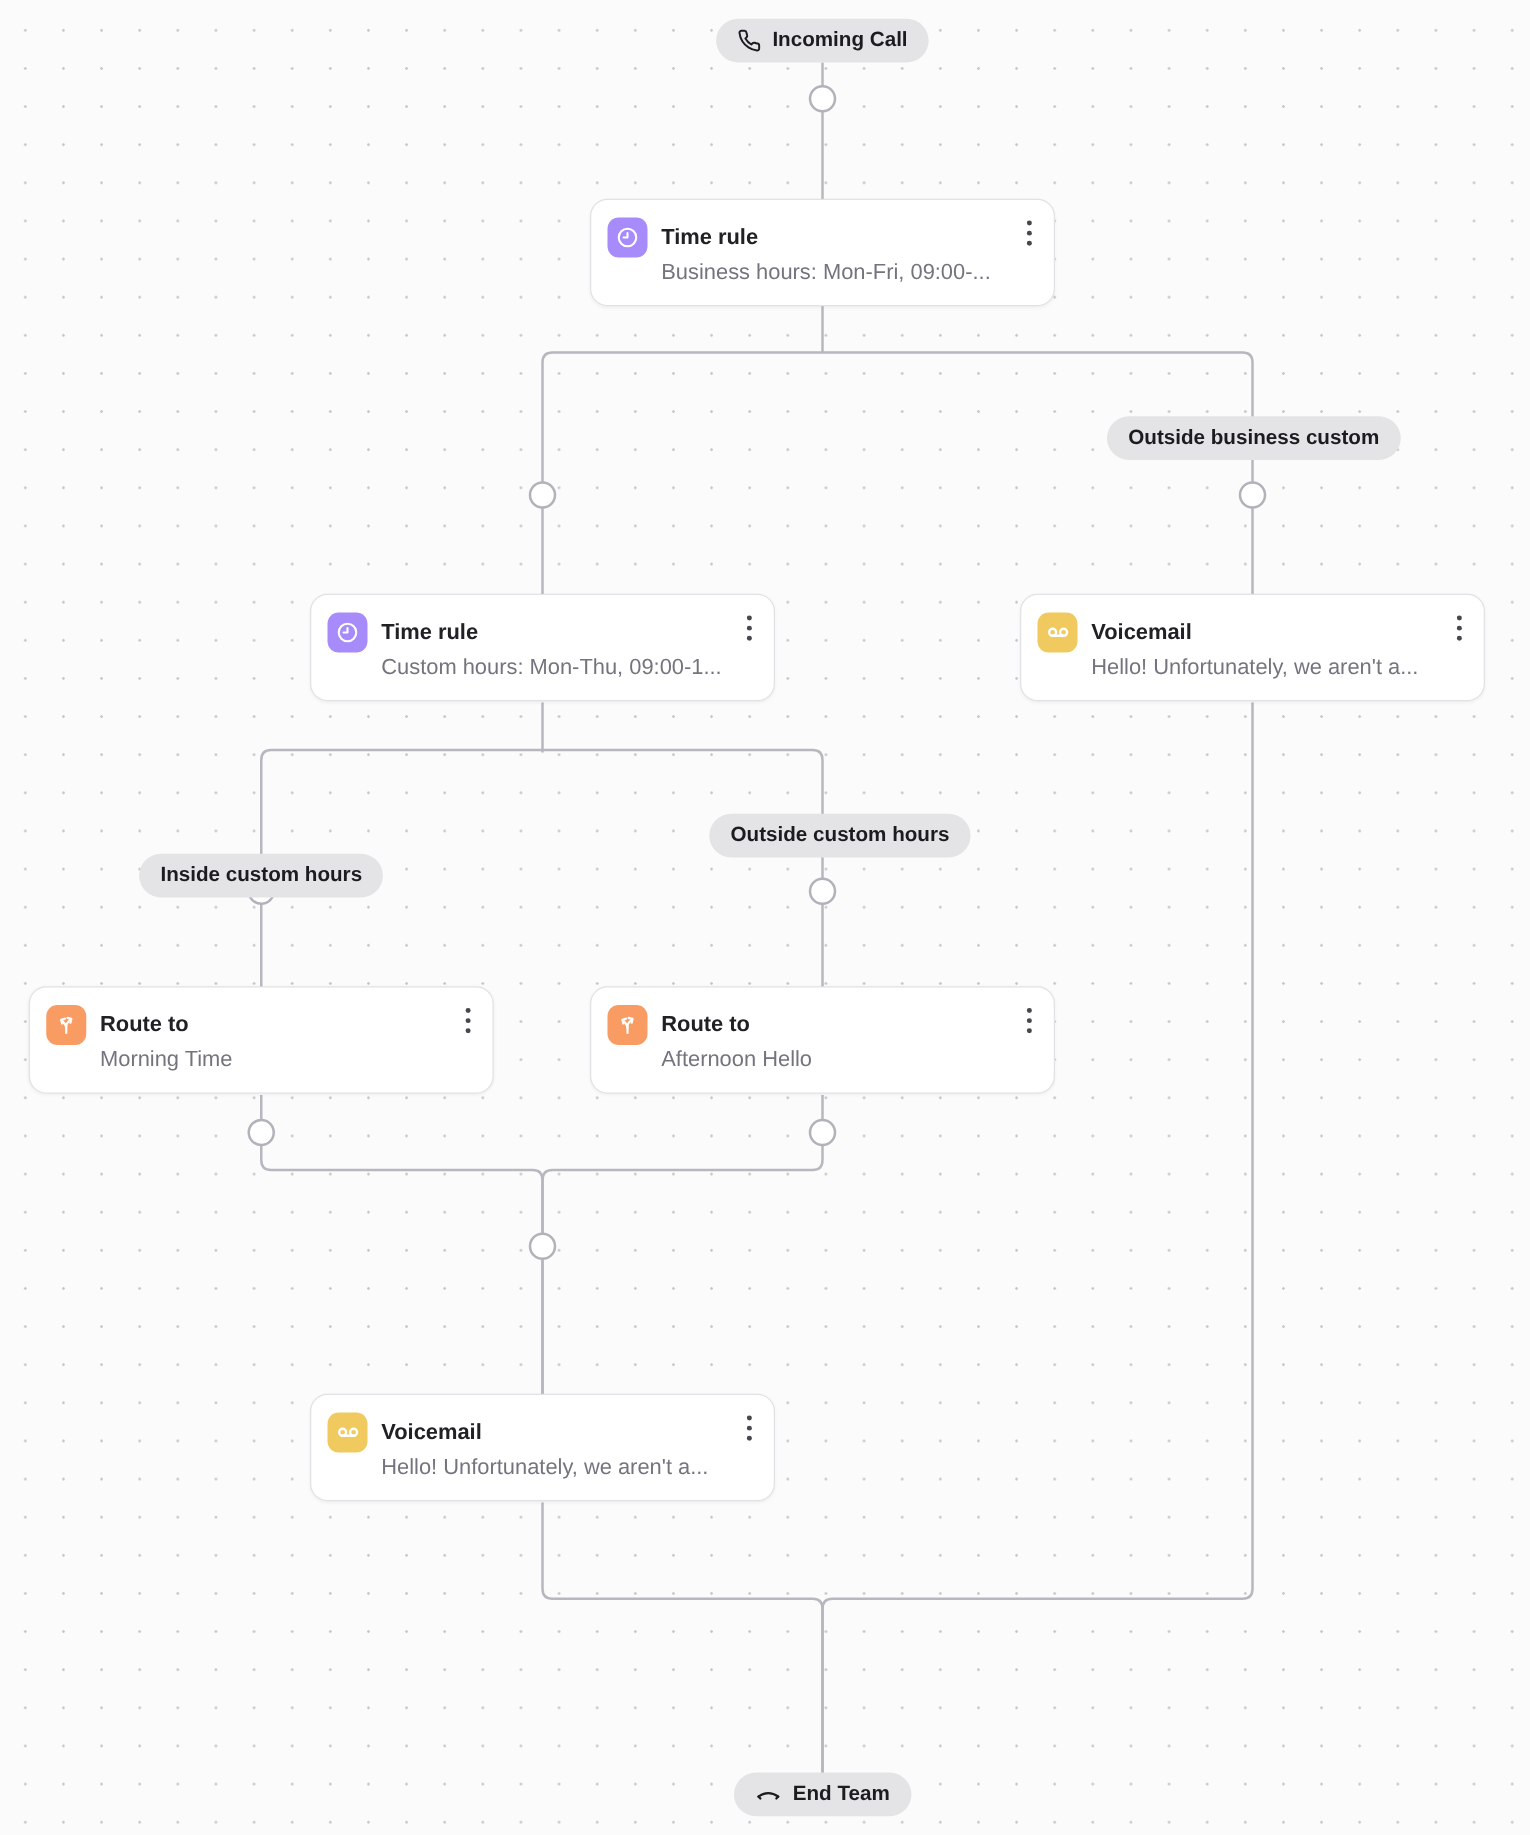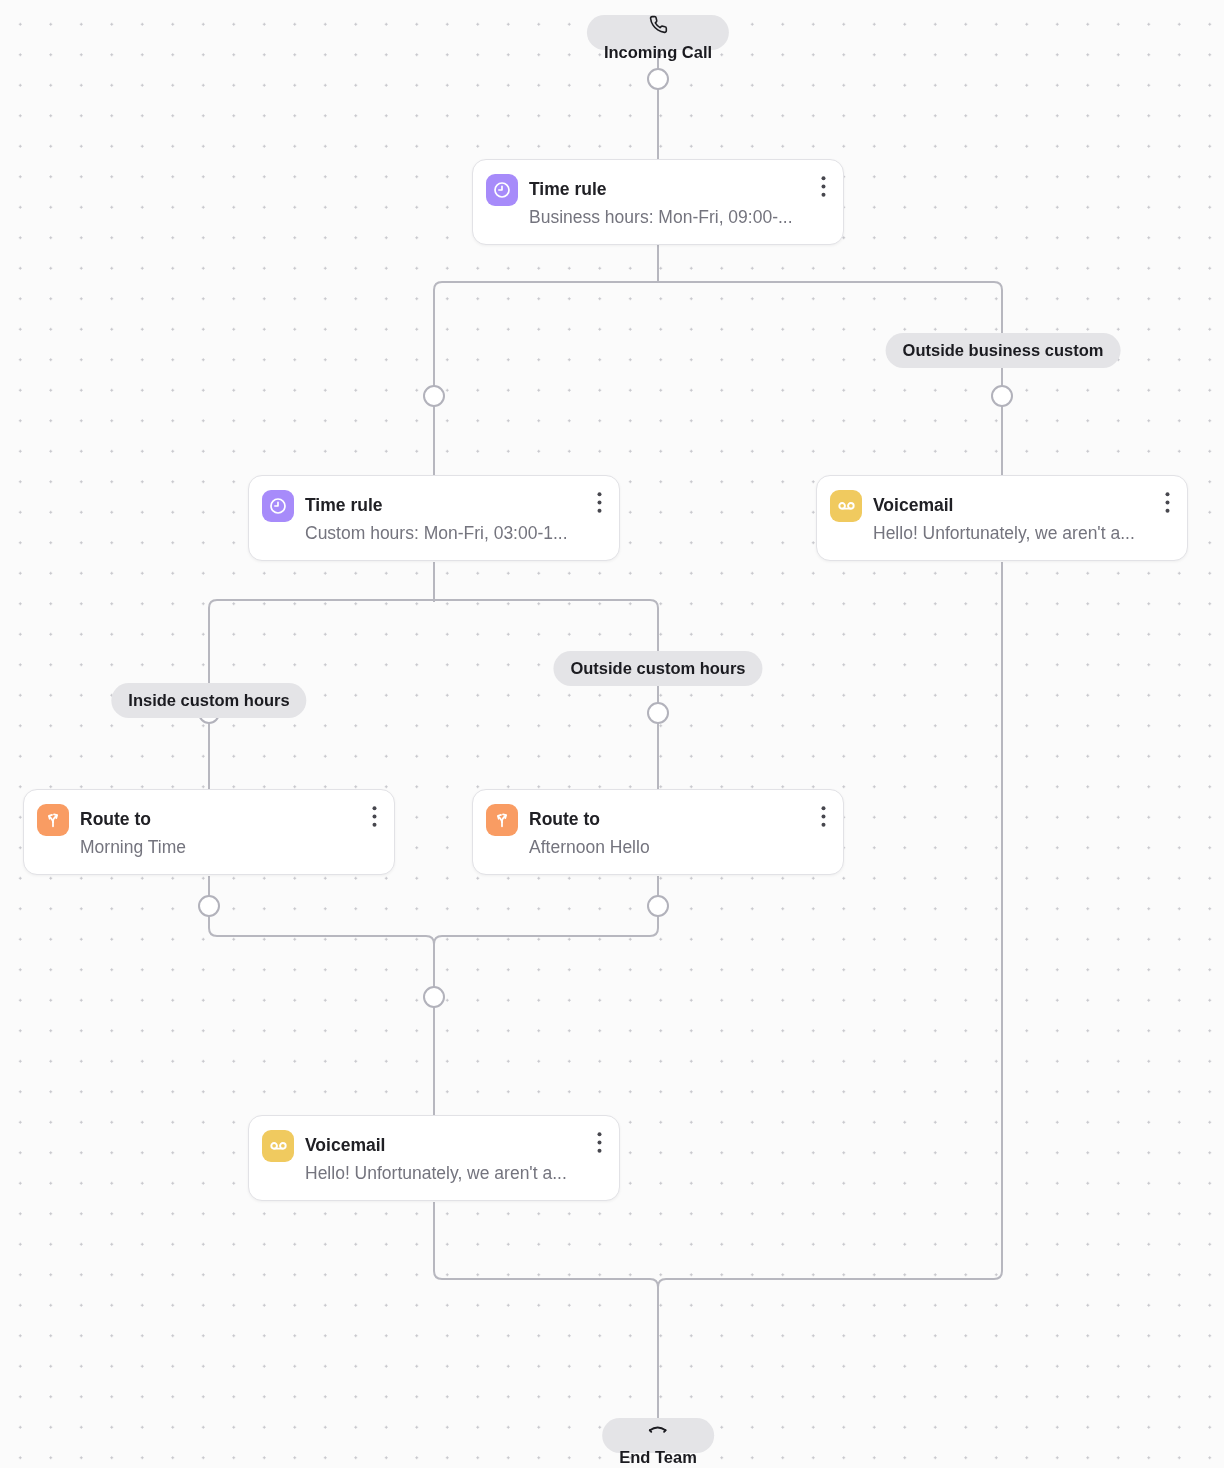--- a/index.html
+++ b/index.html
@@ -17,21 +17,21 @@
     position:absolute;z-index:2;width:22px;height:22px;border-radius:50%;
     background:#fff;border:2px solid #b2b2bb;box-sizing:border-box;
     transform:translate(-50%,-50%);cursor:pointer;
   }
   .pill{
     position:absolute;z-index:3;transform:translateX(-50%);
     height:35px;display:inline-flex;align-items:center;gap:9px;
     background:#e4e4e7;border-radius:18px;padding:0 17px;
     font-size:16.5px;font-weight:700;color:#1b1b20;white-space:nowrap;
   }
-  .pill.endpoint{cursor:pointer;flex-direction:column;}
+  .pill.endpoint{cursor:pointer;}
   .pill .picon{display:flex;align-items:center;}
   .card{
     position:absolute;z-index:3;width:372px;min-height:86px;box-sizing:border-box;
     background:#fff;border:1px solid #e2e2e6;border-radius:14px;
     box-shadow:0 1px 3px rgba(20,20,25,.05);
     padding:13px 16px 15px 13px;
     display:grid;grid-template-columns:32px 1fr 14px;column-gap:11px;
     align-items:center;cursor:pointer;
   }
   .node-icon{
@@ -116,21 +116,21 @@
         </svg>
     </span>
     <span class="node-title">Time rule</span>
     <button class="kebab">
       <svg viewBox="0 0 4 20" width="5" height="21" fill="#47474e">
           <circle cx="2" cy="2.2" r="1.9"></circle>
           <circle cx="2" cy="10" r="1.9"></circle>
           <circle cx="2" cy="17.8" r="1.9"></circle>
         </svg>
     </button>
-    <span class="node-subtitle">Custom hours: Mon-Fri, 03:00-1...</span>
+    <span class="node-subtitle">Custom hours: Mon-Thu, 09:00-1...</span>
   </div>
 
   <div class="card" style="left:816px;top:475px">
     <span class="node-icon yellow">
       <svg viewBox="0 0 24 24" width="21" height="21" fill="none" stroke="#fff" stroke-width="2.2" stroke-linecap="round">
           <circle cx="7" cy="12.4" r="3.2"></circle>
           <circle cx="17" cy="12.4" r="3.2"></circle>
           <path d="M7 15.6 H17"></path>
         </svg>
     </span>
@@ -141,21 +141,21 @@
           <circle cx="2" cy="10" r="1.9"></circle>
           <circle cx="2" cy="17.8" r="1.9"></circle>
         </svg>
     </button>
     <span class="node-subtitle">Hello! Unfortunately, we aren't a...</span>
   </div>
 
   <div class="pill" style="left:209px;top:683px">
     <span>Inside custom hours</span>
   </div>
-  <div class="pill" style="left:658px;top:651px">
+  <div class="pill" style="left:672px;top:651px">
     <span>Outside custom hours</span>
   </div>
 
   <div class="card" style="left:23px;top:789px">
     <span class="node-icon orange">
       <svg viewBox="0 0 24 24" width="20" height="20" fill="none" stroke="#fff" stroke-width="2.1" stroke-linecap="round" stroke-linejoin="round">
           <path d="M12 19.6 V13 C12 10.4 13.4 9.3 16.5 6.5"></path>
           <path d="M13.2 5.2 L16.9 6.1 L16 9.8"></path>
           <path d="M12 14.6 C11.9 11.6 10.5 10.3 7.5 7.5"></path>
           <path d="M10.8 5.9 L7.1 6.9 L8 10.5"></path>

